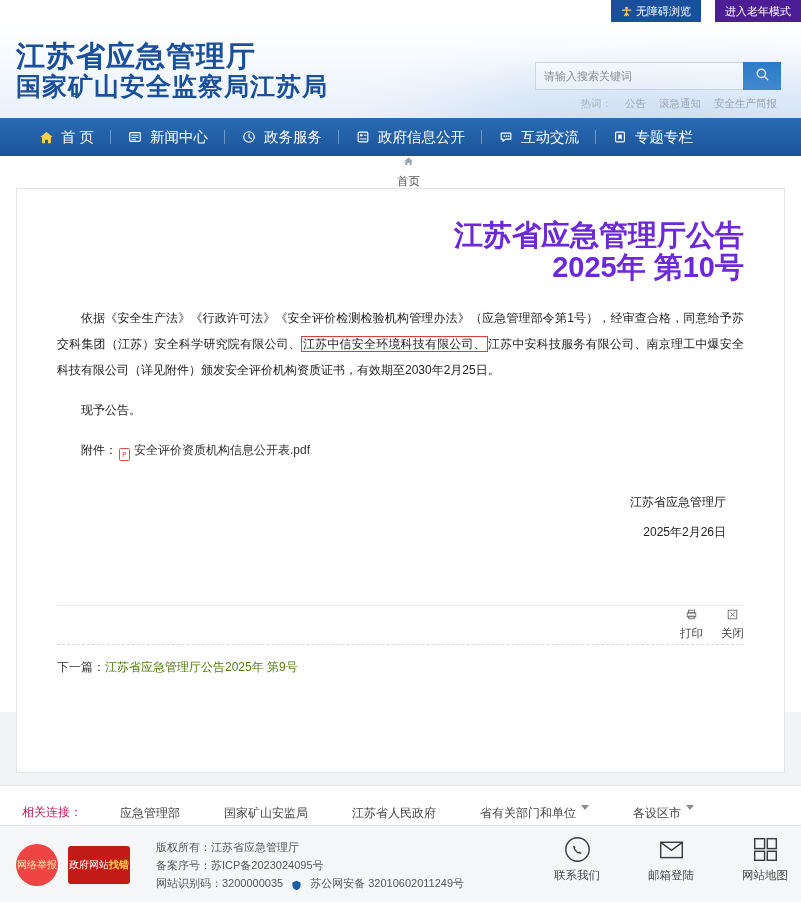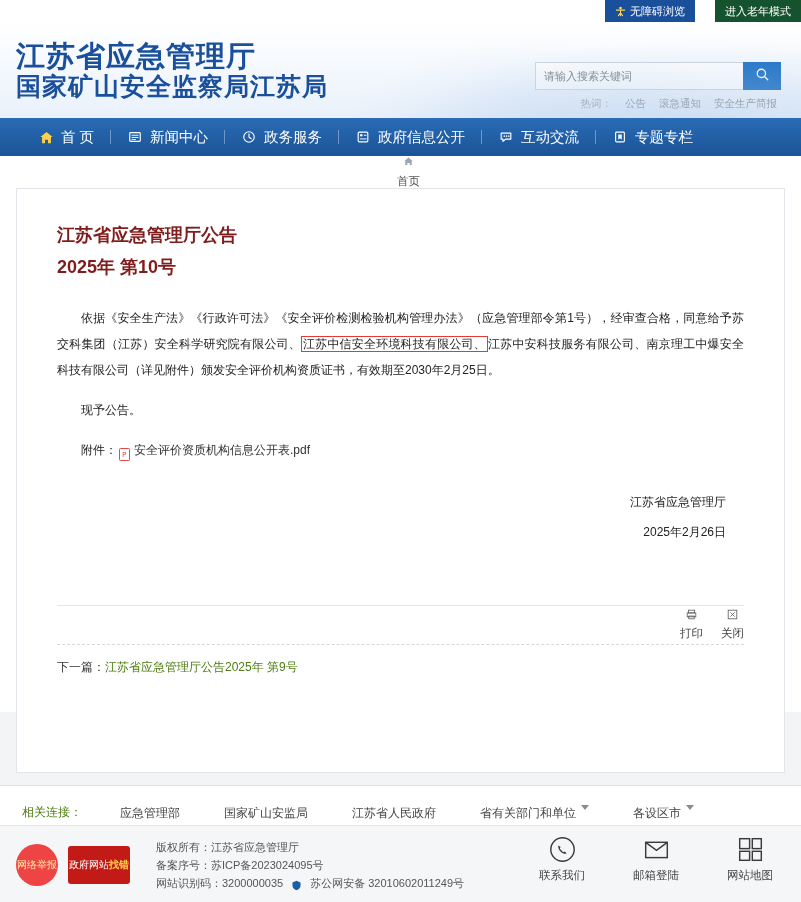--- a/index.html
+++ b/index.html
@@ -35,22 +35,22 @@
     font-size: 11px;
     padding: 0 10px;
     display: flex;
     align-items: center;
     gap: 4px;
     height: 22px;
     box-sizing: border-box;
     cursor: pointer;
   }
   .topbar-btn.alt {
-    background: #14532d;
-    margin-left: 20px;
+    background: #4c1d95;
+    margin-left: 14px;
   }
   .tb-icon {
     display: inline-block;
     width: 11px;
     height: 11px;
   }
 
   
   .header {
     position: relative;
@@ -178,24 +178,24 @@
   .card {
     margin: 6px 16px 0 16px;
     border: 1px solid #e2e6ea;
     background: #fff;
     min-height: 585px;
     box-sizing: border-box;
     padding: 30px 40px 0 40px;
     position: relative;
   }
   .art-title {
-    text-align: left;
-    font-size: 18px;
+    text-align: right;
+    font-size: 29px;
     font-weight: bold;
-    color: #7f1d1d;
+    color: #6d28d9;
     line-height: 32px;
     font-family: "Liberation Sans", sans-serif;
   }
   .art-meta {
     margin-top: 26px;
     border-top: 1px solid #e0e0e0;
     padding-top: 12px;
     text-align: center;
     font-size: 11.5px;
     color: #666;
@@ -271,21 +271,21 @@
     border-top: 1px solid #e2e2e2;
     height: 40px;
     display: flex;
     align-items: center;
     font-size: 12px;
     color: #444;
     padding: 0 22px;
     box-sizing: border-box;
     background: #fff;
   }
-  .linkbar .lb-label { color: #4d7c0f; margin-right: 38px; margin-top: 14px; }
+  .linkbar .lb-label { color: #be185d; margin-right: 38px; margin-top: 14px; }
   .linkbar .lb-item {
     margin-right: 44px;
     cursor: pointer;
     display: inline-flex;
     gap: 5px;
     color: #444;
     text-decoration: none;
     margin-top: 16px;
   }
   .caret {
@@ -343,21 +343,21 @@
     line-height: 18px;
   }
   .foot-text .row { display: flex; gap: 8px; align-items: center; }
   .police-ico {
     width: 11px; height: 11px;
     display: inline-block;
     vertical-align: -1px;
   }
   .foot-actions {
     position: absolute;
-    right: 18px;
+    right: 3px;
     top: 8px;
     display: flex;
     gap: 28px;
   }
   .fa-item {
     width: 66px;
     text-align: center;
     font-size: 11.5px;
     color: #444;
     cursor: pointer;

